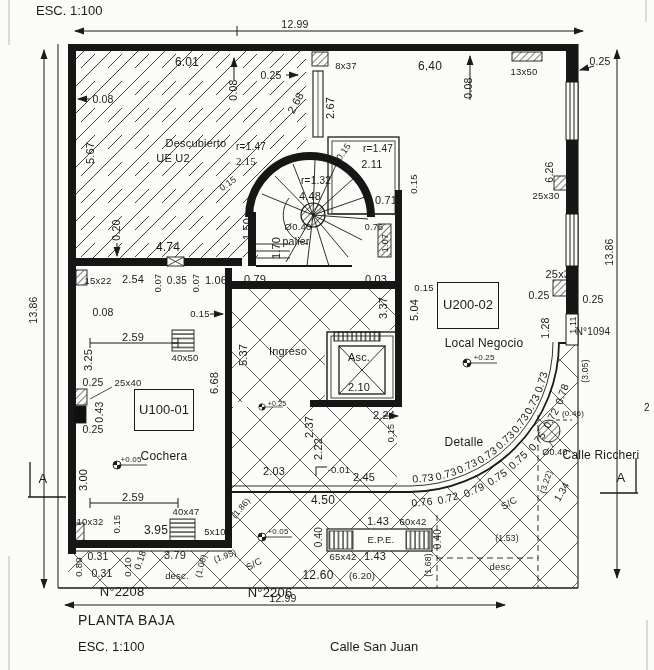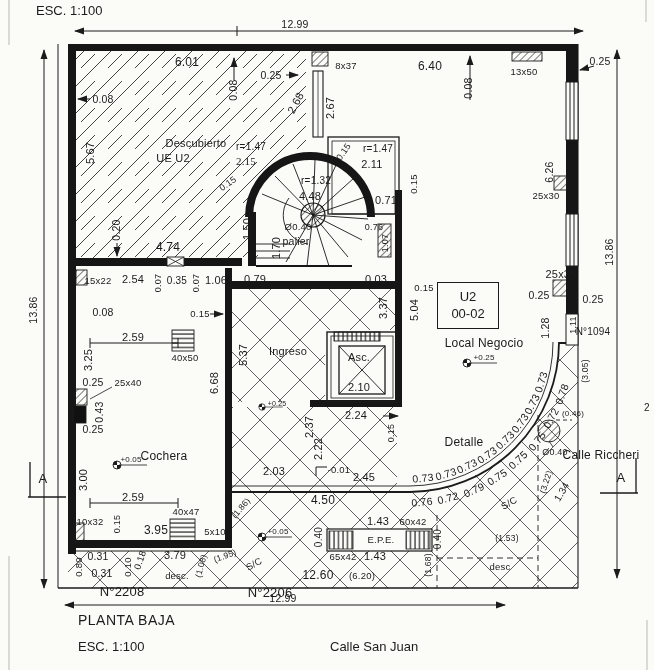--- a/index.html
+++ b/index.html
@@ -2,21 +2,21 @@
 <html><head>
 <meta charset="utf-8">
 <style>
   html,body{margin:0;padding:0;background:#e8e8e6;}
   .page{position:relative;width:654px;height:670px;background:#fbfbf8;overflow:hidden;
         font-family:"Liberation Sans",sans-serif;color:#1b1b1b;}
   svg{position:absolute;left:0;top:0;}
   .lbl{position:absolute;white-space:nowrap;font-size:10.5px;color:#1b1b1b;
        transform:translate(-50%,-50%);line-height:1;letter-spacing:.2px;}
   .big{font-size:13px;}
-  .unit-box{position:absolute;border:1.2px solid #1b1b1b;display:flex;flex-direction:column;
+  .unit-box{position:absolute;border:1.2px solid #1b1b1b;display:flex;flex-direction:row;
             align-items:center;justify-content:center;font-size:13px;line-height:1.25;background:transparent;}
   .hdr{position:absolute;font-size:13px;}
 </style>
 </head>
 <body>
 
 <div class="page">
 
   <svg width="654" height="670" viewBox="0 0 654 670">
     <defs>
@@ -223,20 +223,24 @@
   <div class="hdr" style="left:78px;top:612px;font-size:14px;letter-spacing:.5px;">PLANTA BAJA</div>
   <div class="hdr" style="left:78px;top:639px;">ESC. 1:100</div>
   <div class="hdr" style="left:330px;top:639px;">Calle San Juan</div>
   <div class="lbl" style="left:601px;top:455px;font-size:12px;">Calle Riccheri</div>
   <div class="lbl big" style="left:122px;top:591px;">N°2208</div>
   <div class="lbl big" style="left:270px;top:592px;">N°2206</div>
   <div class="lbl" style="left:585px;top:332px;font-size:10px;margin-left:8px;">N°1094</div>
   <div class="lbl big" style="left:43px;top:478px;">A</div>
   <div class="lbl big" style="left:621px;top:477px;">A</div>
 
+  <div class="unit-box" style="left:134px;top:389px;width:58px;height:40px;">
+    <span>U1</span>
+    <span>00-01</span>
+  </div>
   <div class="unit-box" style="left:437px;top:282px;width:60px;height:45px;">
     <span>U2</span>
     <span>00-02</span>
   </div>
   <div class="lbl" style="left:164px;top:456px;font-size:12px;">Cochera</div>
   <div class="lbl" style="left:484px;top:343px;font-size:12px;">Local Negocio</div>
 
   <div id="overlay">
       <span class="lbl" style="left: 295px; top: 24px; transform: translate(-50%, -50%) rotate(0deg);">12.99</span>
       <span class="lbl" style="left: 283px; top: 598px; transform: translate(-50%, -50%) rotate(0deg);">12.99</span>
@@ -300,21 +304,21 @@
       <span class="lbl" style="left: 131px; top: 460px; font-size: 8px; transform: translate(-50%, -50%) rotate(0deg);">+0.05</span>
       <span class="lbl" style="left: 83px; top: 480px; font-size: 11px; transform: translate(-50%, -50%) rotate(-90deg);">3.00</span>
       <span class="lbl" style="left: 133px; top: 497px; font-size: 11px; transform: translate(-50%, -50%) rotate(0deg);">2.59</span>
       <span class="lbl" style="left: 186px; top: 512px; font-size: 9.5px; transform: translate(-50%, -50%) rotate(0deg);">40x47</span>
       <span class="lbl" style="left: 90px; top: 522px; font-size: 9.5px; transform: translate(-50%, -50%) rotate(0deg);">10x32</span>
       <span class="lbl" style="left: 117px; top: 524px; font-size: 9px; transform: translate(-50%, -50%) rotate(-90deg);">0.15</span>
       <span class="lbl" style="left: 156px; top: 530px; font-size: 12px; transform: translate(-50%, -50%) rotate(0deg);">3.95</span>
       <span class="lbl" style="left: 215px; top: 532px; font-size: 9.5px; transform: translate(-50%, -50%) rotate(0deg);">5x10</span>
       <span class="lbl" style="left: 359px; top: 357px; font-size: 11px; transform: translate(-50%, -50%) rotate(0deg);">Asc.</span>
       <span class="lbl" style="left: 359px; top: 387px; font-size: 11px; transform: translate(-50%, -50%) rotate(0deg);">2.10</span>
-      <span class="lbl" style="left: 356px; top: 415px; font-size: 11px; transform: translate(-50%, -50%) rotate(0deg);">2.24</span>
+      <span class="lbl" style="left: 384px; top: 415px; font-size: 11px; transform: translate(-50%, -50%) rotate(0deg);">2.24</span>
       <span class="lbl" style="left: 391px; top: 433px; font-size: 9px; transform: translate(-50%, -50%) rotate(-90deg);">0.15</span>
       <span class="lbl" style="left: 309px; top: 427px; font-size: 11px; transform: translate(-50%, -50%) rotate(-90deg);">2.37</span>
       <span class="lbl" style="left: 318px; top: 449px; font-size: 11px; transform: translate(-50%, -50%) rotate(-90deg);">2.22</span>
       <span class="lbl" style="left: 484px; top: 358px; font-size: 8px; transform: translate(-50%, -50%) rotate(0deg);">+0.25</span>
       <span class="lbl" style="left: 277px; top: 403px; font-size: 7px; transform: translate(-50%, -50%) rotate(0deg);">+0.25</span>
       <span class="lbl" style="left: 464px; top: 442px; font-size: 12px; transform: translate(-50%, -50%) rotate(0deg);">Detalle</span>
       <span class="lbl" style="left: 561px; top: 274px; font-size: 11px; transform: translate(-50%, -50%) rotate(0deg); text-align: center;">25x35</span>
       <span class="lbl" style="left: 539px; top: 295px; font-size: 10.5px; transform: translate(-50%, -50%) rotate(0deg);">0.25</span>
       <span class="lbl" style="left: 593px; top: 299px; font-size: 10.5px; transform: translate(-50%, -50%) rotate(0deg);">0.25</span>
       <span class="lbl" style="left: 545px; top: 328px; font-size: 10.5px; transform: translate(-50%, -50%) rotate(-90deg);">1.28</span>

